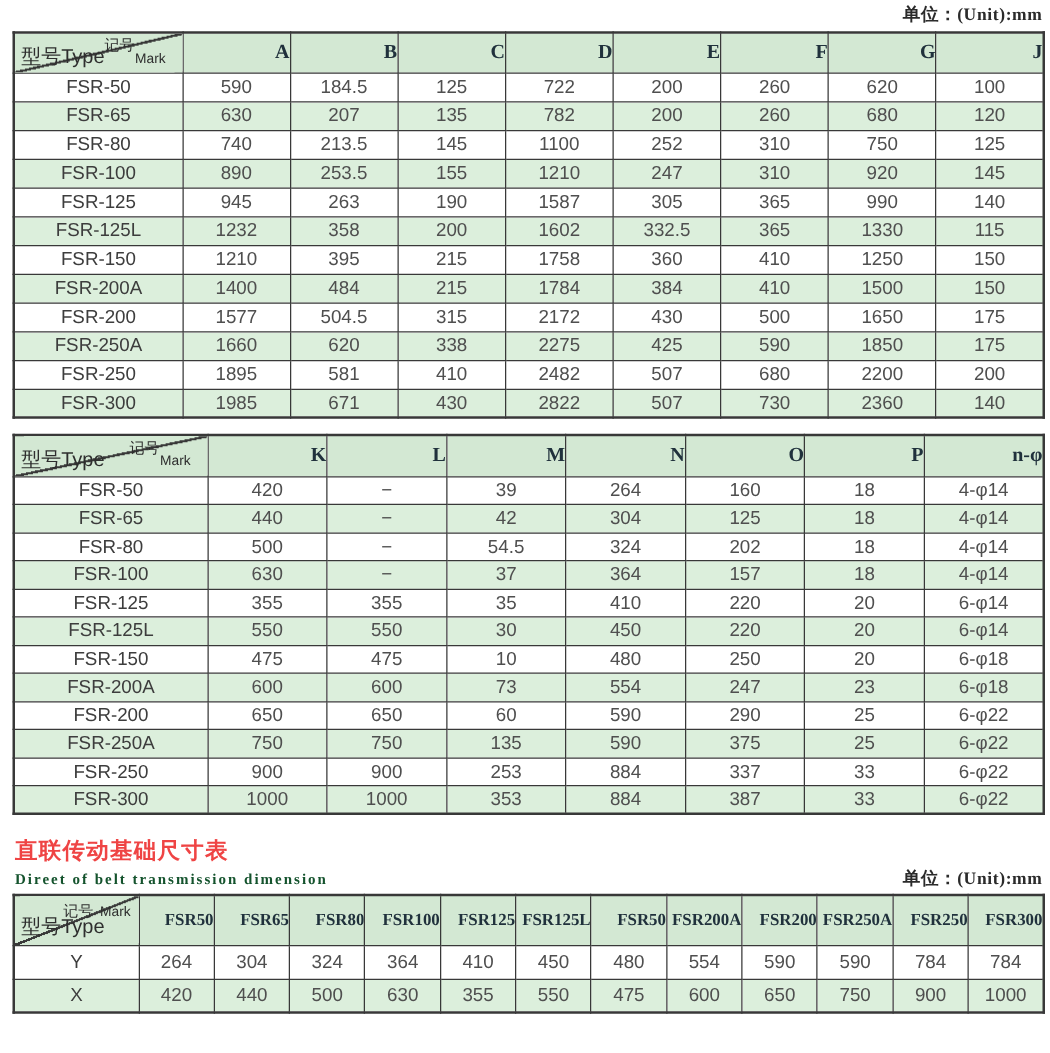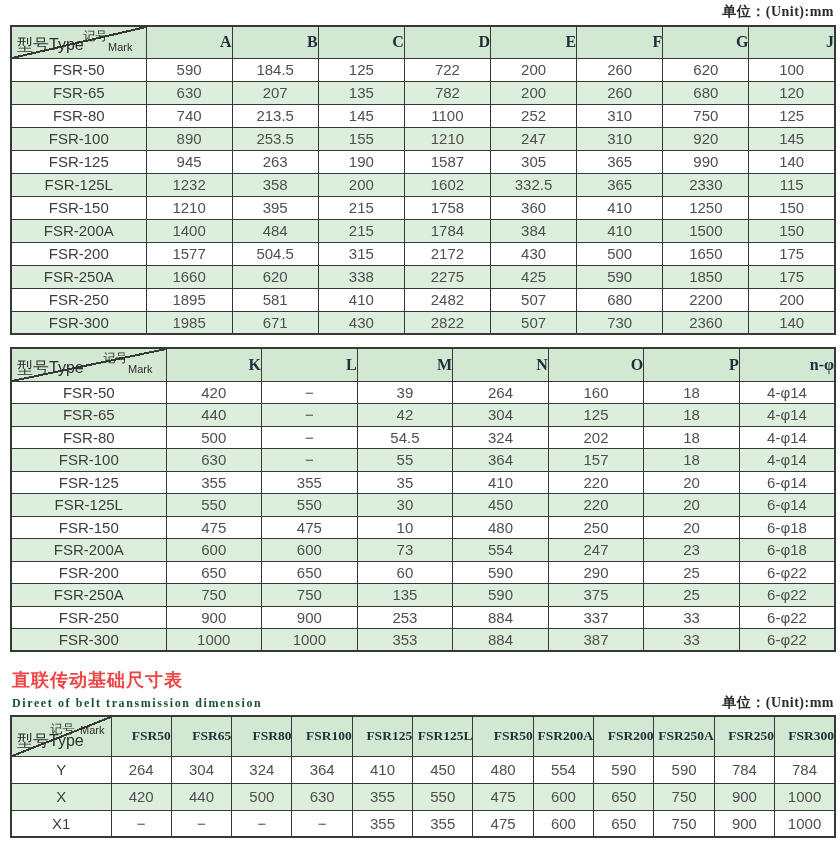--- a/index.html
+++ b/index.html
@@ -157,21 +157,21 @@
           <td>140</td>
         </tr>
         <tr class="green">
           <td class="model">FSR-125L</td>
           <td>1232</td>
           <td>358</td>
           <td>200</td>
           <td>1602</td>
           <td>332.5</td>
           <td>365</td>
-          <td>2330</td>
+          <td>1330</td>
           <td>115</td>
         </tr>
         <tr>
           <td class="model">FSR-150</td>
           <td>1210</td>
           <td>395</td>
           <td>215</td>
           <td>1758</td>
           <td>360</td>
           <td>410</td>
@@ -291,21 +291,21 @@
           <td>54.5</td>
           <td>324</td>
           <td>202</td>
           <td>18</td>
           <td>4-φ14</td>
         </tr>
         <tr class="green">
           <td class="model">FSR-100</td>
           <td>630</td>
           <td>−</td>
-          <td>55</td>
+          <td>37</td>
           <td>364</td>
           <td>157</td>
           <td>18</td>
           <td>4-φ14</td>
         </tr>
         <tr>
           <td class="model">FSR-125</td>
           <td>355</td>
           <td>355</td>
           <td>35</td>
@@ -452,31 +452,16 @@
           <td>630</td>
           <td>355</td>
           <td>550</td>
           <td>475</td>
           <td>600</td>
           <td>650</td>
           <td>750</td>
           <td>900</td>
           <td>1000</td>
         </tr>
-        <tr>
-          <td class="model">X1</td>
-          <td>−</td>
-          <td>−</td>
-          <td>−</td>
-          <td>−</td>
-          <td>355</td>
-          <td>355</td>
-          <td>475</td>
-          <td>600</td>
-          <td>650</td>
-          <td>750</td>
-          <td>900</td>
-          <td>1000</td>
-        </tr>
       </tbody>
     </table>
 
 </div>
 
 </body></html>

